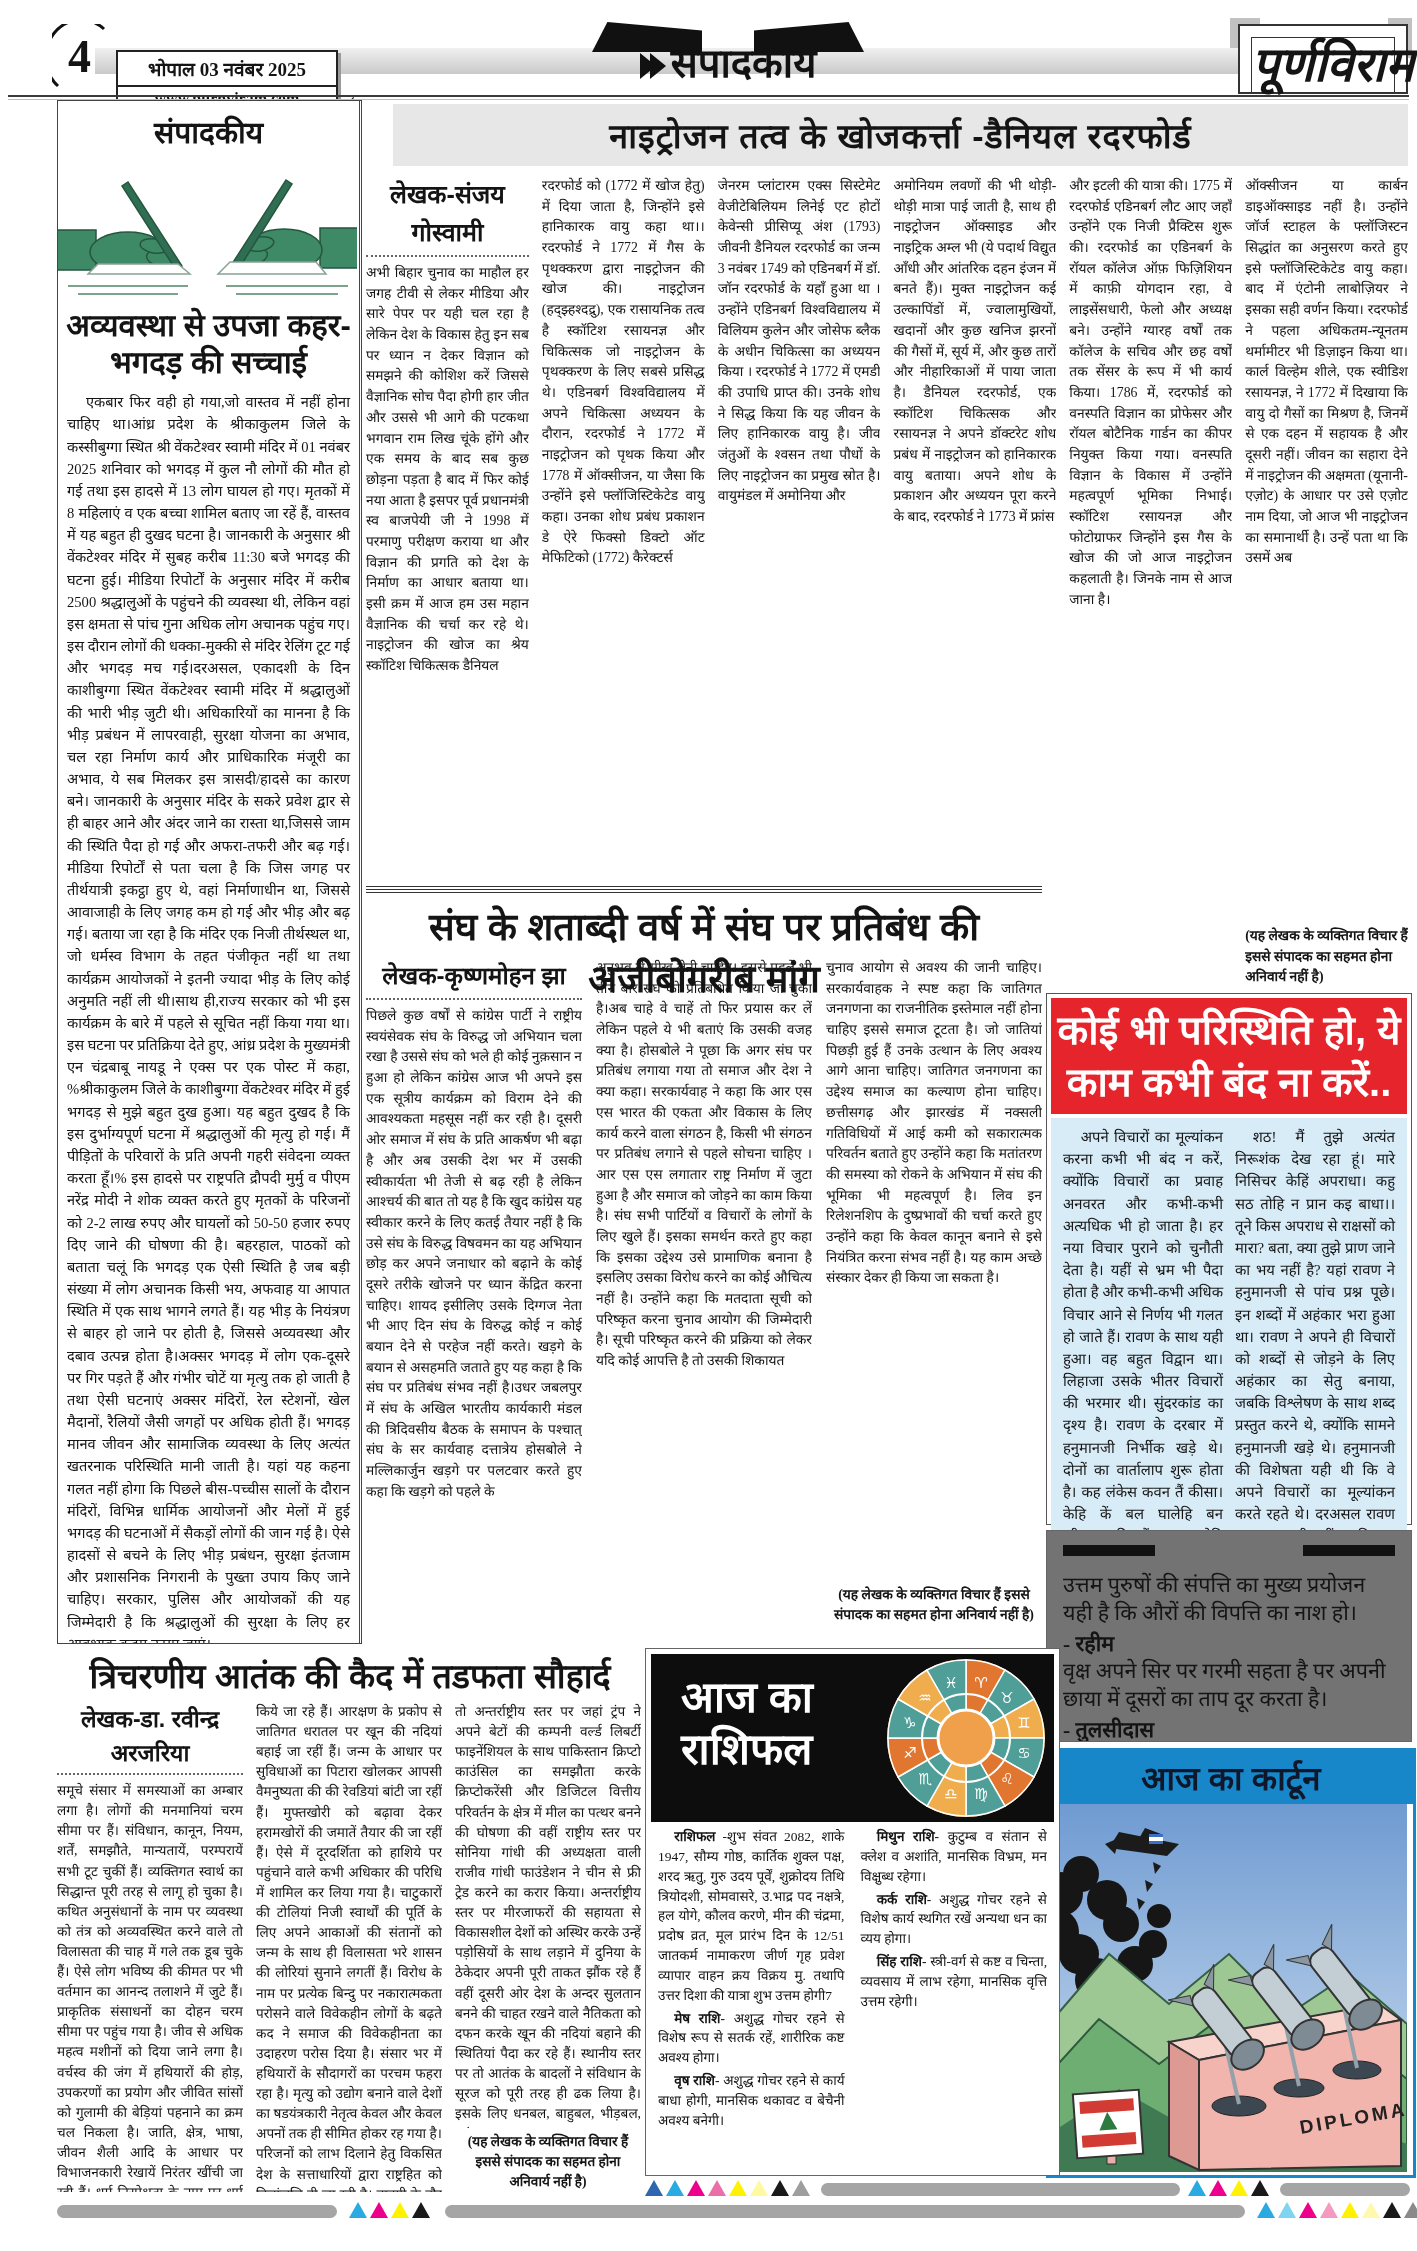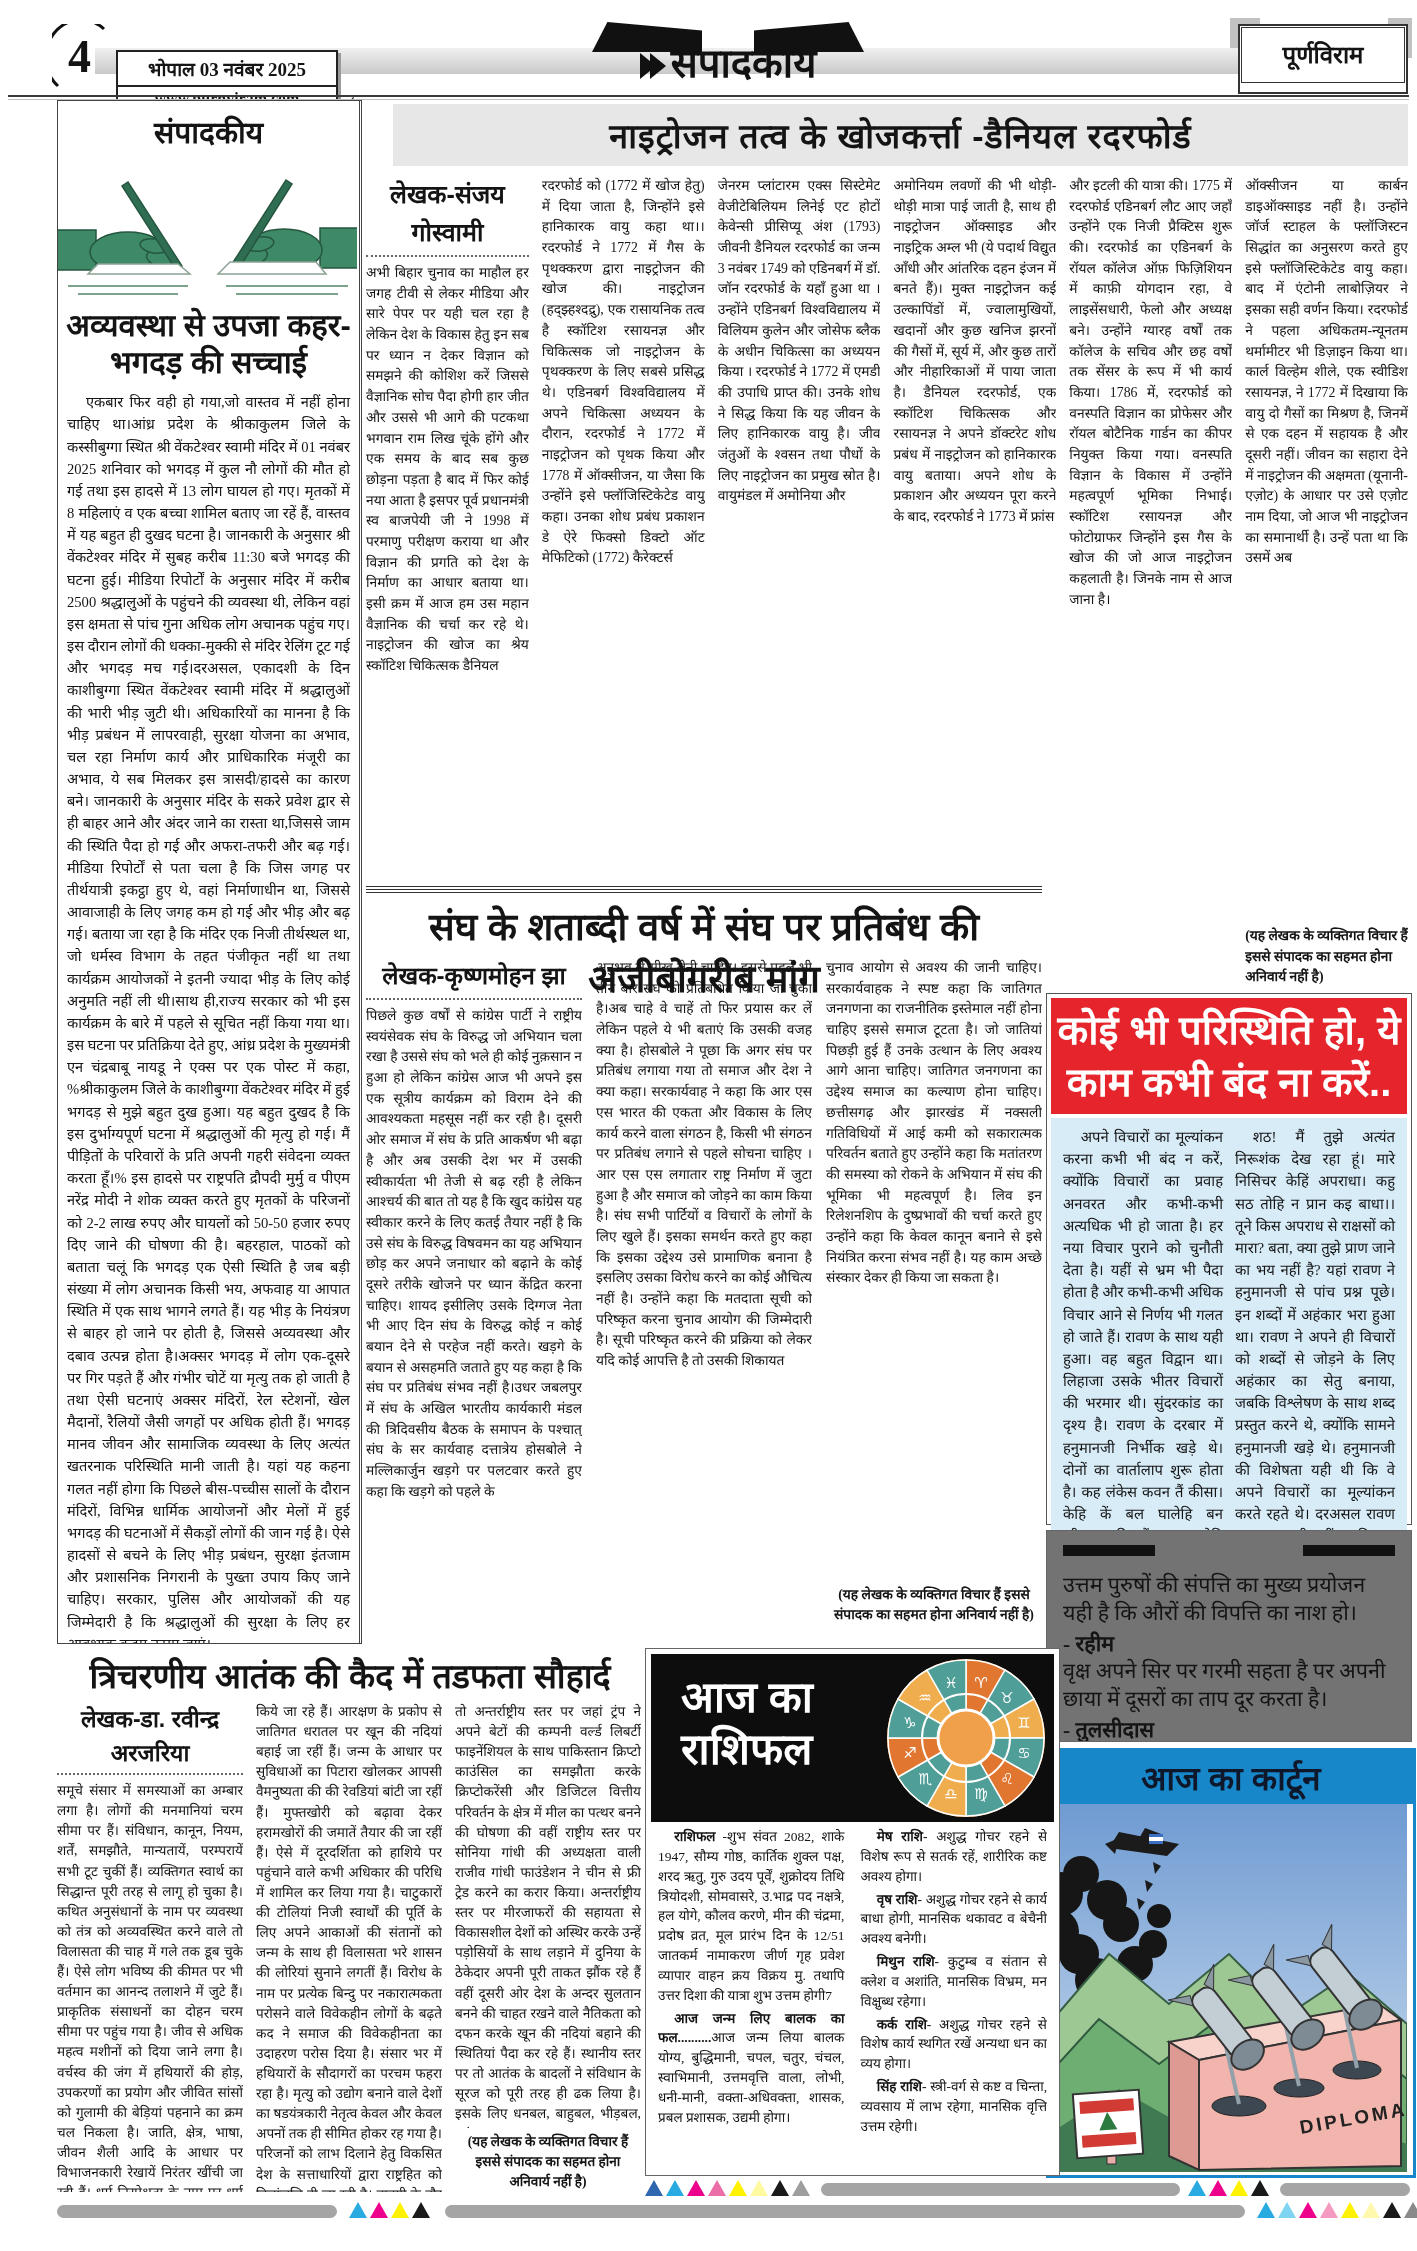--- a/index.html
+++ b/index.html
@@ -16,21 +16,21 @@
   .datebox{left:116px;top:26px;width:218px;height:64px;border:2px solid #222;background:#fff;box-shadow:3px 3px 0 #9a9a9a;margin-top:24px;}
   .datebox .d1{font-weight:bold;font-size:19px;text-align:center;padding:4px 2px 3px;border-bottom:2px solid #222;}
   .datebox .d2{font-weight:bold;font-size:16px;text-align:center;padding:3px 0;}
   .datebox .corner{position:absolute;right:-14px;bottom:-6px;width:0;height:0;border-left:16px solid transparent;border-bottom:26px solid #111;transform:skewX(-18deg);}
   .secwrap{left:598px;top:24px;width:260px;height:66px;text-align:center;}
   .sec-bar-l{position:absolute;left:-6px;top:-2px;width:110px;height:30px;background:#111;clip-path:polygon(0 100%,14% 0,100% 28%,100% 100%);}
   .sec-bar-r{position:absolute;right:-6px;top:-2px;width:110px;height:30px;background:#111;clip-path:polygon(0 28%,86% 0,100% 100%,0 100%);}
   .sec-title{position:absolute;left:0;right:0;top:10px;font-size:40px;font-weight:bold;color:#111;}
   .chev{display:inline-block;width:0;height:0;border-top:13px solid transparent;border-bottom:13px solid transparent;border-left:16px solid #111;margin-right:-6px;vertical-align:-2px;}
   .masthead{left:1238px;top:24px;width:166px;height:66px;border:2px solid #333;background:#fff;text-align:center;}
-  .masthead .inner{margin:1px;border:1px solid #333;height:54px;line-height:54px;font-size:24px;font-weight:bold;}
+  .masthead .inner{margin:11px;border:1px solid #333;height:54px;line-height:54px;font-size:48px;font-weight:bold;font-style:italic;}
   .mast-sh1{left:1230px;top:18px;width:30px;height:30px;background:#c2c2c2;}
   .mast-sh2{left:1388px;top:18px;width:24px;height:40px;background:#c2c2c2;}
   .hdr-rule{left:8px;top:95px;width:1401px;border-top:2px solid #3a3a3a;border-bottom:1px solid #bdbdbd;height:2px;}
   
   .edbox{left:57px;top:100px;width:301px;height:1542px;border:1px solid #444;border-right:3px double #444;overflow:hidden;background:#fff;}
   .ed-kicker{font-size:30px;font-weight:bold;text-align:center;margin-top:10px;}
   .ed-head{font-size:31px;font-weight:bold;text-align:center;line-height:1.18;margin:2px 6px 10px;}
   .ed-body{font-size:14.6px;line-height:1.52;margin:0 9px;text-indent:1.3em;}
   
   .mainband{left:393px;top:104px;width:1015px;height:62px;background:#e7e7e7;text-align:center;}
@@ -307,21 +307,20 @@
             <text x="39" y="126">♏</text>
             <text x="24" y="100">♐</text>
           <text x="24" y="70">♑</text>
             <text x="39" y="45">♒</text>
             <text x="65" y="30">♓</text>
         </g>
       </svg>
     </div>
     <div class="horo-body">
       <p><b>राशिफल</b><span> -शुभ संवत 2082, शाके 1947, सौम्य गोष्ठ, कार्तिक शुक्ल पक्ष, शरद ऋतु, गुरु उदय पूर्वें, शुक्रोदय तिथि त्रियोदशी, सोमवासरे, उ.भाद्र पद नक्षत्रे, हल योगे, कौलव करणे, मीन की चंद्रमा, प्रदोष व्रत, मूल प्रारंभ दिन के 12/51 जातकर्म नामाकरण जीर्ण गृह प्रवेश व्यापार वाहन क्रय विक्रय मु. तथापि उत्तर दिशा की यात्रा शुभ उत्तम होगी7</span></p>
-      <p><b>आज जन्म लिए बालक का फल..........</b><span>आज जन्म लिया बालक योग्य, बुद्धिमानी, चपल, चतुर, चंचल, स्वाभिमानी, उत्तमवृत्ति वाला, लोभी, धनी-मानी, वक्ता-अधिवक्ता, शासक, प्रबल प्रशासक, उद्यमी होगा।</span></p>
       <p><b>मेष राशि-</b> <span>अशुद्ध गोचर रहने से विशेष रूप से सतर्क रहें, शारीरिक कष्ट अवश्य होगा।</span></p>
       <p><b>वृष राशि-</b> <span>अशुद्ध गोचर रहने से कार्य बाधा होगी, मानसिक थकावट व बेचैनी अवश्य बनेगी।</span></p>
       <p><b>मिथुन राशि-</b> <span>कुटुम्ब व संतान से क्लेश व अशांति, मानसिक विभ्रम, मन विक्षुब्ध रहेगा।</span></p>
       <p><b>कर्क राशि-</b> <span>अशुद्ध गोचर रहने से विशेष कार्य स्थगित रखें अन्यथा धन का व्यय होगा।</span></p>
       <p><b>सिंह राशि-</b> <span>स्त्री-वर्ग से कष्ट व चिन्ता, व्यवसाय में लाभ रहेगा, मानसिक वृत्ति उत्तम रहेगी।</span></p>
 
     </div>
   </div>
 
   <div class="abs bl-head sans">त्रिचरणीय आतंक की कैद में तडफता सौहार्द</div>

